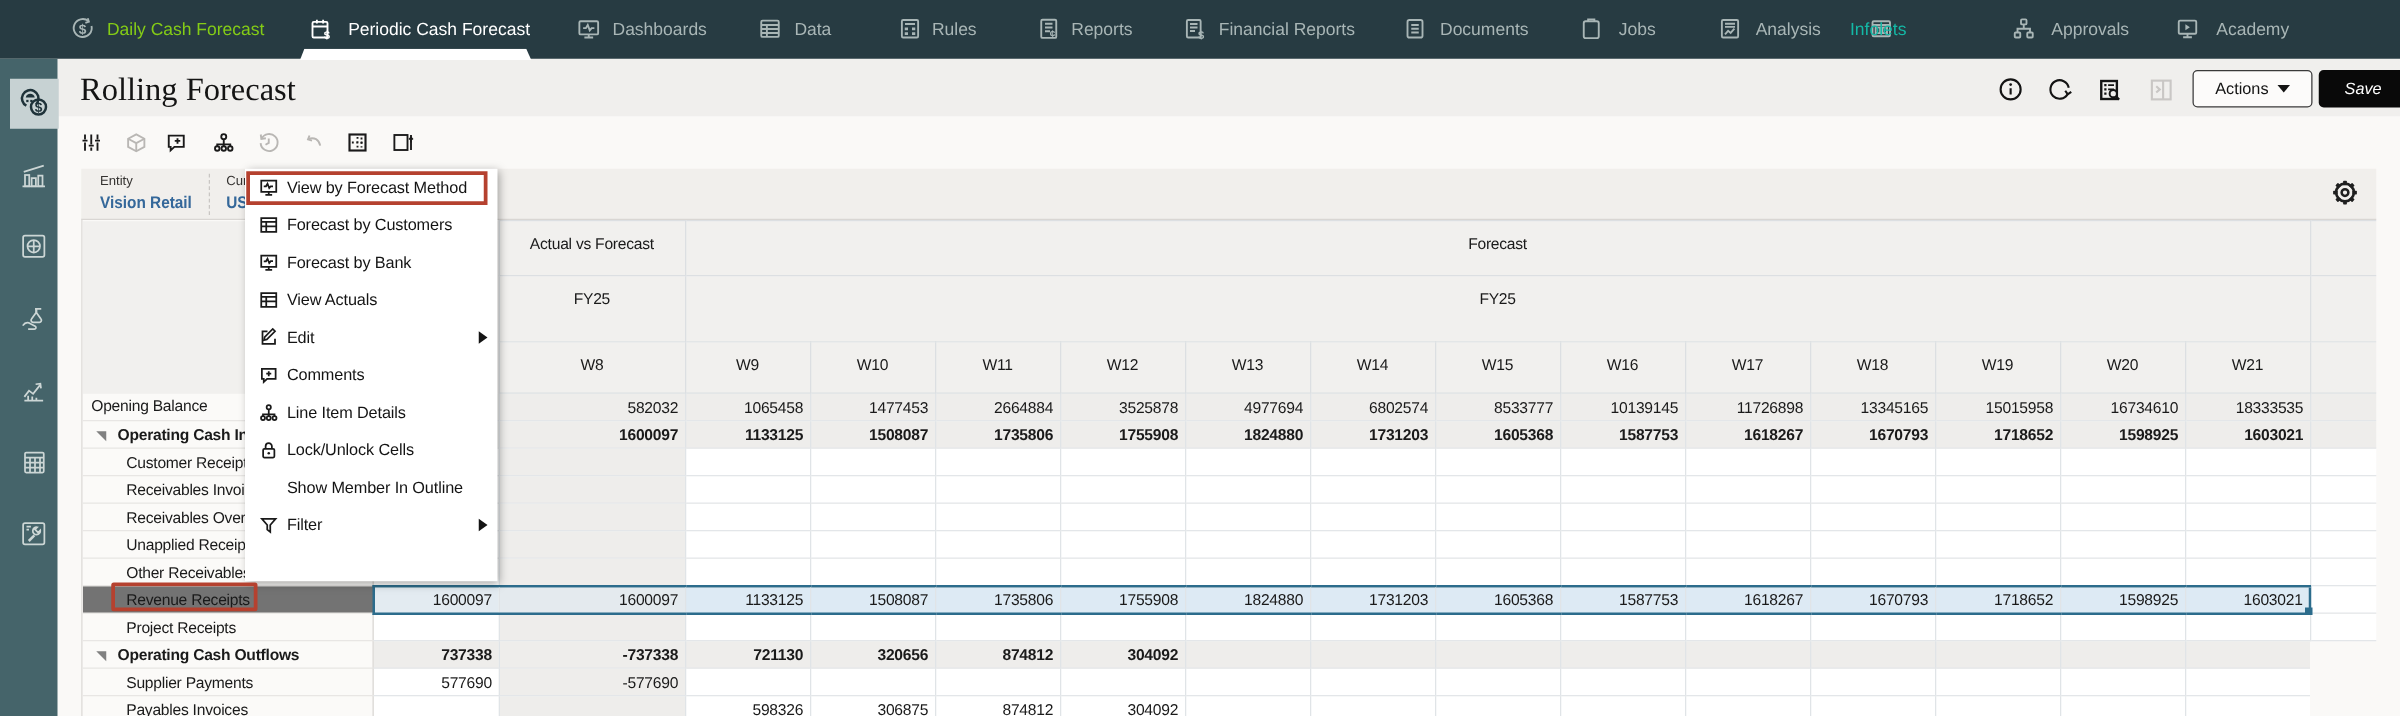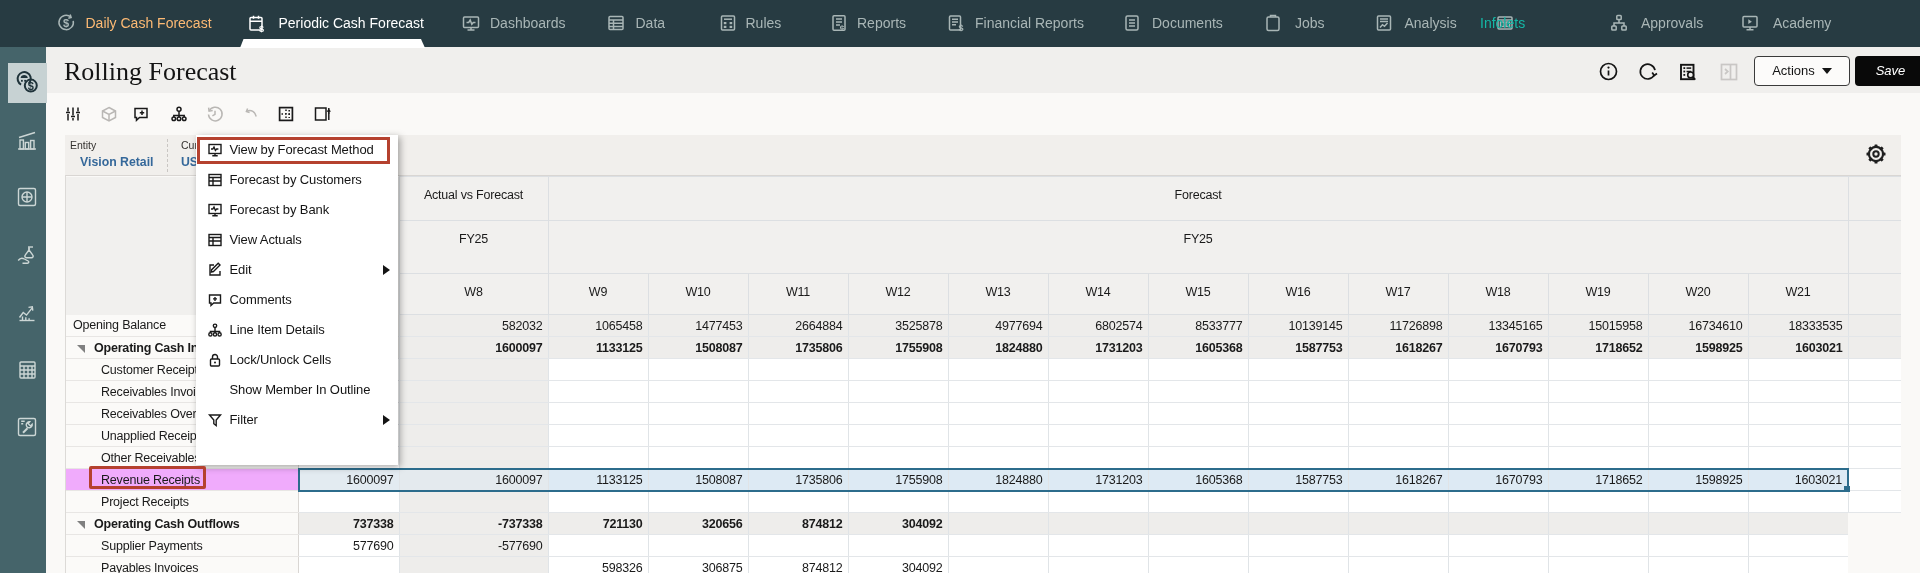--- a/index.html
+++ b/index.html
@@ -33,21 +33,21 @@
 .hc { background:#f1f0ee; text-align:center; border:1px solid #dcdfe2; vertical-align:top; padding-top:11px; }
 .grid tr td.hlast { border-right:none; }
 .d { text-align:right; padding-right:5px; border-right:1px solid #e0e4e7; border-bottom:1px solid #e3e6e9; height:22px; background:#fff; }
 .lab { background:#fbfaf8; border-bottom:1px solid #e8e6e4; border-right:1px solid #d9d6d3; }
 .r-gray .d { background:#eeedeb; }
 .d.w8 { background:#eeedeb;margin-top:18px; }
 .r-sel .d { background:#ddeaf4; border-top:2px solid #2c6c8c; border-bottom:2px solid #2c6c8c; }
 .r-sel .d.ca { border-left:2px solid #2c6c8c; background:#e3ebf1; }
 .r-sel .d.w8 { background:#e4eaee; }
 .r-sel .d.dlast { background:#fff; border-top:1px solid #e3e6e9; border-bottom:1px solid #e3e6e9; border-left:2px solid #2c6c8c; }
-.r-sel .lab { background:#f0abfc; }
+.r-sel .lab { background:#737373; }
 .grid td.dlast { border-right:none; }
 .lab-sel { background:#dbd9d7; }
 .tri { display:inline-block; width:0; height:0; border-top:8px solid #808080; border-left:8px solid transparent; margin-right:9px; vertical-align:-1px; }
 .redbox { position:absolute; left:89px; top:466px; width:117px; height:23px; border:3px solid #b5412f; border-radius:2px; z-index:30; }
 .menured { position:absolute; left:197px; top:136.5px; width:193px; height:27px; border:3px solid #b5412f; z-index:30; }
 .menu { position:absolute; left:195.5px; top:134.5px; width:202px; height:330px; background:#fff; box-shadow:2px 2px 7px rgba(0,0,0,0.35); z-index:20; }
 .mitem { position:relative; height:30px; display:flex; align-items:center;text-align:center; }
 .mico { width:16px; height:16px; margin-left:11px; }
 .mtext { margin-left:7px; font-size:13px; letter-spacing:-0.1px; color:#141414; }
 .marr { position:absolute; right:8px; top:10px; width:0; height:0; border-top:5.5px solid transparent; border-bottom:5.5px solid transparent; border-left:7px solid #141414; }
@@ -56,21 +56,21 @@
 </style></head>
 <body>
 <div class="content"></div>
 <div class="titlebar"></div>
 <div class="nav">
     <div class="nicon" style="left:56px;color:#a9b6b6"><svg width="20" height="20" viewBox="0 0 20 20" style="">
         <path d="M14.8 3.9 a7.2 7.2 0 1 0 2.4 3.9" style="fill:none;stroke:#a9b6b6;stroke-width:1.5"></path>
         <path d="M14.2 1.6 l0.9 2.8 l-2.8 0.9" style="fill:none;stroke:#a9b6b6;stroke-width:1.5"></path>
         <text x="10" y="14" font-family="Liberation Sans" font-size="11" font-weight="bold" text-anchor="middle" style="fill:#a9b6b6;stroke:none">$</text>
       </svg></div>
-    <div class="ntext" style="left:85.5px;color:#fdba74">Daily Cash Forecast</div>
+    <div class="ntext" style="left:85.5px;color:#84cc16">Daily Cash Forecast</div>
     <div class="nicon" style="left:247px;color:#ffffff"><svg width="20" height="20" viewBox="0 0 20 20" style="">
         <rect x="3" y="4.5" width="12" height="12.5" rx="1" style="fill:none;stroke:#ffffff;stroke-width:1.5"></rect>
         <path d="M3 8.2 h12 M6.5 2.8 v3 M11.5 2.8 v3" style="fill:none;stroke:#ffffff;stroke-width:1.5"></path>
         <text x="14.5" y="18.5" font-family="Liberation Sans" font-size="9" font-weight="bold" text-anchor="middle" style="fill:#ffffff;stroke:none">$</text>
       </svg></div>
     <div class="ntext" style="left:278.5px;color:#ffffff">Periodic Cash Forecast</div>
     <div class="nicon" style="left:461px;color:#a9b6b6"><svg width="20" height="20" viewBox="0 0 20 20" style="">
         <rect x="2.5" y="4" width="15" height="10.5" rx="1" style="fill:none;stroke:#a9b6b6;stroke-width:1.5"></rect>
         <path d="M5.5 9.5 h2.2 l1.5 -2.5 l1.6 4.3 l1.5 -1.8 h2.2" style="fill:none;stroke:#a9b6b6;stroke-width:1.5"></path>
         <path d="M10 14.5 v2.5 M6.5 17 h7" style="fill:none;stroke:#a9b6b6;stroke-width:1.5"></path>
@@ -245,21 +245,21 @@
       <rect x="2.6" y="2.6" width="12.8" height="12.8" style="fill:none;stroke:#1a1a1a;stroke-width:1.7"></rect>
       <path d="M9 4.5 v9 M4.5 9 h9" style="fill:none;stroke:#1a1a1a;stroke-width:1.5" stroke-dasharray="1.5 2"></path>
       <path d="M12.2 5 v8" style="fill:none;stroke:#1a1a1a;stroke-width:1.5" stroke-dasharray="1.5 2"></path>
     </svg></div>
 <div class="tbicon" style="left:313px"><svg width="18" height="18" viewBox="0 0 18 18" style="">
       <rect x="2.5" y="3" width="10.5" height="12" style="fill:none;stroke:#1a1a1a;stroke-width:1.5"></rect>
       <path d="M15.8 3 v12" style="fill:none;stroke:#1a1a1a;stroke-width:1.5"></path>
       <path d="M15.8 9 v-4 M14.2 6.6 l1.6 -1.7 l1.6 1.7" style="fill:none;stroke:#1a1a1a;stroke-width:1.2"></path>
     </svg></div>
 <div class="pov">
-  <div class="povlab" style="left:5px">Entity</div>
+  <div class="povlab" style="left:15px">Entity</div>
   <div class="povval" style="left:15px">Vision Retail</div>
   <div class="povsep"></div>
   <div class="povlab" style="left:116px">Currency</div>
   <div class="povval" style="left:116px">USD</div>
   <div class="gear" style="left:1801px;top:8.5px;position:absolute"><svg width="20" height="20" viewBox="0 0 20 20" style="">
         <rect x="8.5" y="0.5" width="3" height="3.6" rx="0.6" fill="#1f1f1f" transform="rotate(0 10 10)"></rect>
         <rect x="8.5" y="0.5" width="3" height="3.6" rx="0.6" fill="#1f1f1f" transform="rotate(45 10 10)"></rect>
         <rect x="8.5" y="0.5" width="3" height="3.6" rx="0.6" fill="#1f1f1f" transform="rotate(90 10 10)"></rect>
         <rect x="8.5" y="0.5" width="3" height="3.6" rx="0.6" fill="#1f1f1f" transform="rotate(135 10 10)"></rect>
         <rect x="8.5" y="0.5" width="3" height="3.6" rx="0.6" fill="#1f1f1f" transform="rotate(180 10 10)"></rect>

